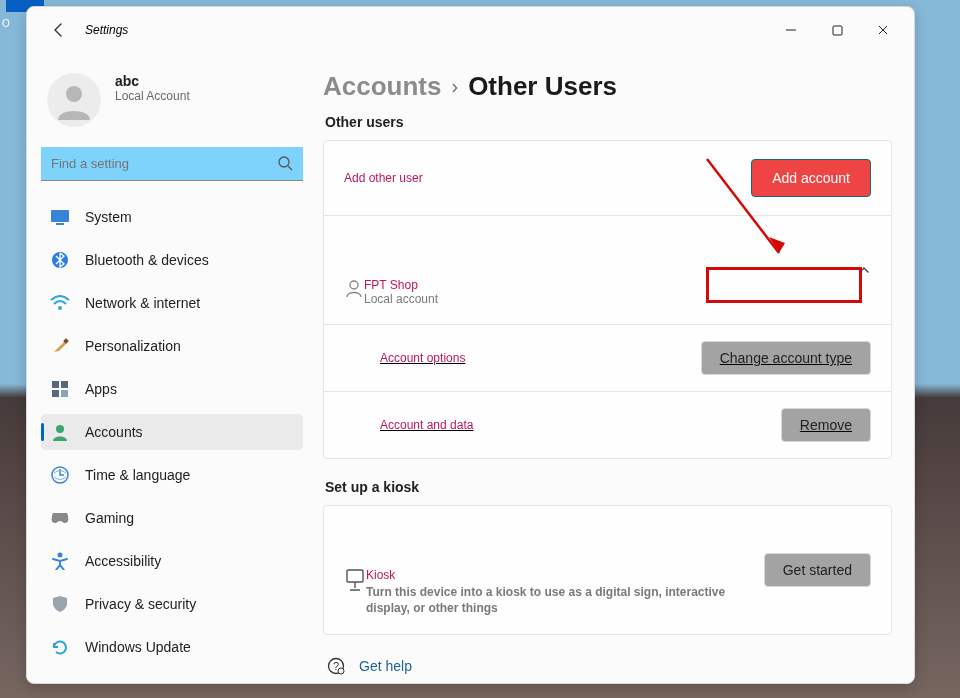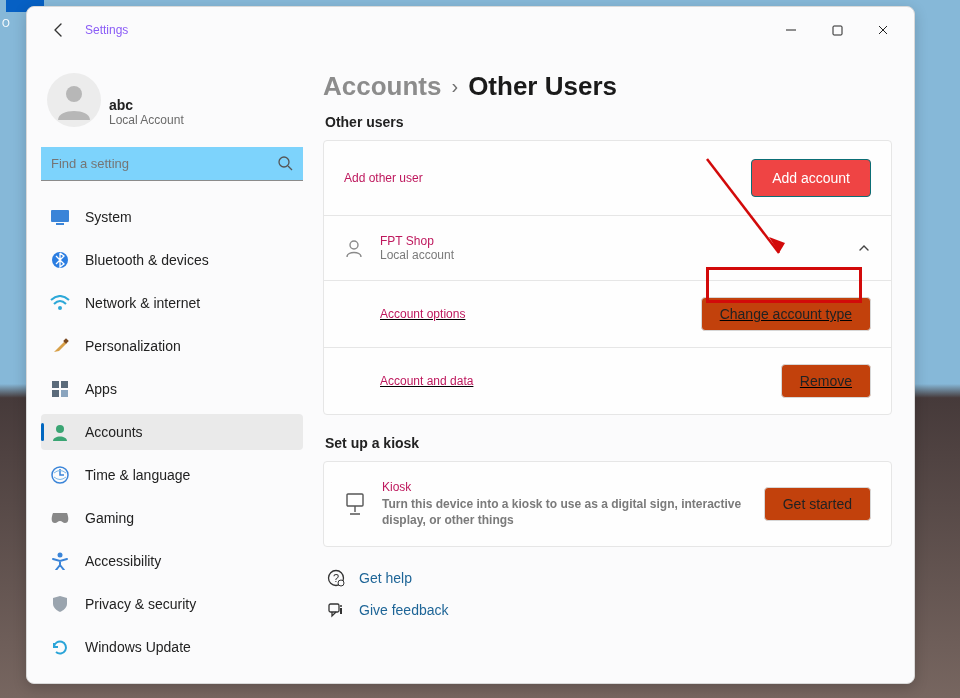--- a/index.html
+++ b/index.html
@@ -14,29 +14,29 @@
   }
   .dicon { position:absolute; left:2px; font-size:10px; color:#fff; }
 
   .window {
     position: absolute; left: 26px; top: 6px; width: 889px; height: 678px;
     background: #fbfbfc; border-radius: 8px; box-shadow: 0 4px 14px rgba(0,0,0,0.18);
     border: 1px solid #d9d9d9; display:flex; flex-direction:column;
   }
   .titlebar { height: 46px; display:flex; align-items:center; padding: 0 8px 0 18px; }
   .back-btn { width:28px; height:28px; display:flex; align-items:center; justify-content:center; border-radius:4px; cursor:pointer;}
-  .title-label { font-size:12px; color:#8b5cf6; margin-left:12px; }
+  .title-label { font-size:12px; color:#000000; margin-left:12px;font-style:italic; }
   .win-controls { margin-left:auto; display:flex; }
   .wc { width:46px; height:32px; display:flex; align-items:center; justify-content:center; cursor:pointer; }
 
   .body { flex:1; display:flex; overflow:hidden;}
 
   
   .sidebar { width:290px; padding: 10px 14px 10px 14px; display:flex; flex-direction:column; gap:6px;}
-  .profile { display:flex; align-items:flex-end; gap:8px; padding: 10px 6px 14px 6px;}
+  .profile { display:flex; align-items:flex-start; gap:14px; padding: 10px 6px 14px 6px;}
   .avatar { width:54px; height:54px; border-radius:50%; background:#ececec; display:flex; align-items:center; justify-content:center; }
   .profile-name { font-size:14px; font-weight:600; color:#222;}
   .profile-sub { font-size:12px; color:#6a6a6a;}
   .search-wrap { position:relative; margin-bottom:8px;}
   .search-input {
     width:100%; height:34px; border:none; border-bottom:1px solid #8b8b8b;
     background:#7dd3fc; padding:0 30px 0 10px; font-size:13px; outline:none;
   }
   .search-icon { position:absolute; right:10px; top:8px; color:#555;}
   .nav { display:flex; flex-direction:column; gap:7px; margin-top:4px;}
@@ -58,26 +58,26 @@
   .bc-current { font-size:26px; font-weight:600; color:#1a1a1a;}
   .section-label { font-size:14px; font-weight:600; color:#222; margin:12px 0 10px 2px;}
 
   .card {
     background:#fefefe; border:1px solid #e6e6e6; border-radius:4px;
   }
   .card-row {
     display:flex; align-items:center; padding: 18px 20px; border-bottom:1px solid #e6e6e6;
   }
   .card-row:last-child { border-bottom:none; }
-  .cr-left { display:flex; align-items:center; gap:16px; flex:0 0 auto;}
+  .cr-left { display:flex; flex:0 0 auto;margin-top:44px;}
   .cr-label { font-size:12px; color:#be185d;}
   .cr-sub { font-size:12px; color:#7a7a7a; }
   .cr-spacer{ flex:1; }
   .btn {
-    border:1px solid #d7d7d7; background:#c2410c; border-radius:4px;
+    border:1px solid #d7d7d7; background:#a3a3a3; border-radius:4px;
     padding:8px 18px; font-size:14px; color:#222; cursor:pointer;
   }
   .btn-accent {
     background:#ef4444; border:1px solid #0b6e76; color:#fff; padding:10px 20px;
   }
 
   .sub-row {
     display:flex; align-items:center; padding:16px 20px 16px 56px; border-bottom:1px solid #e6e6e6;text-decoration:underline;
   }
   .sub-row:last-child { border-bottom:none; }

